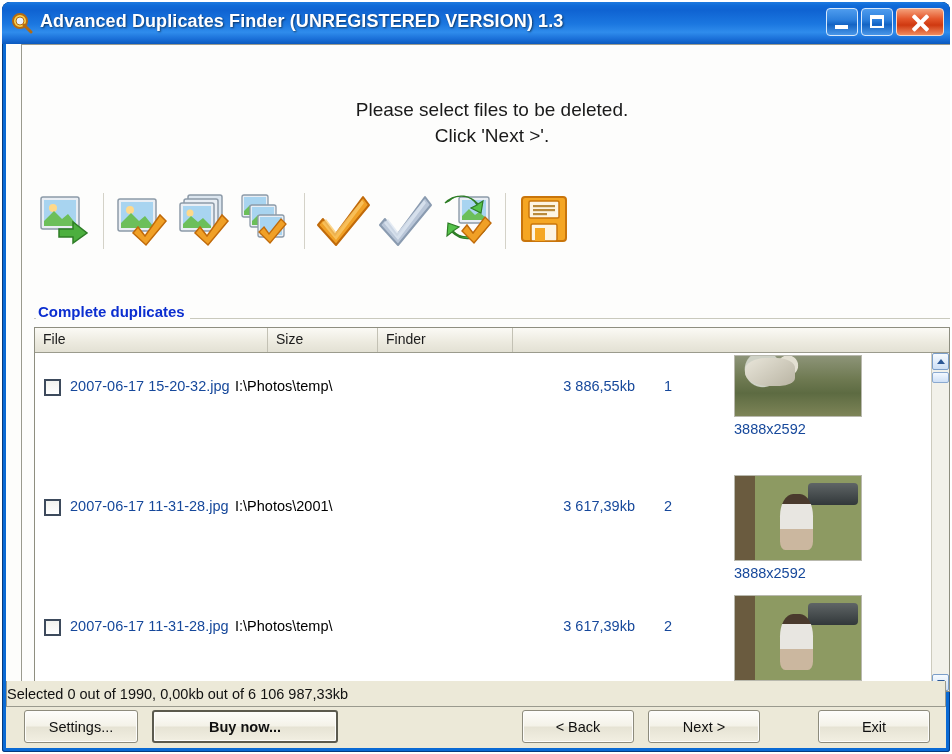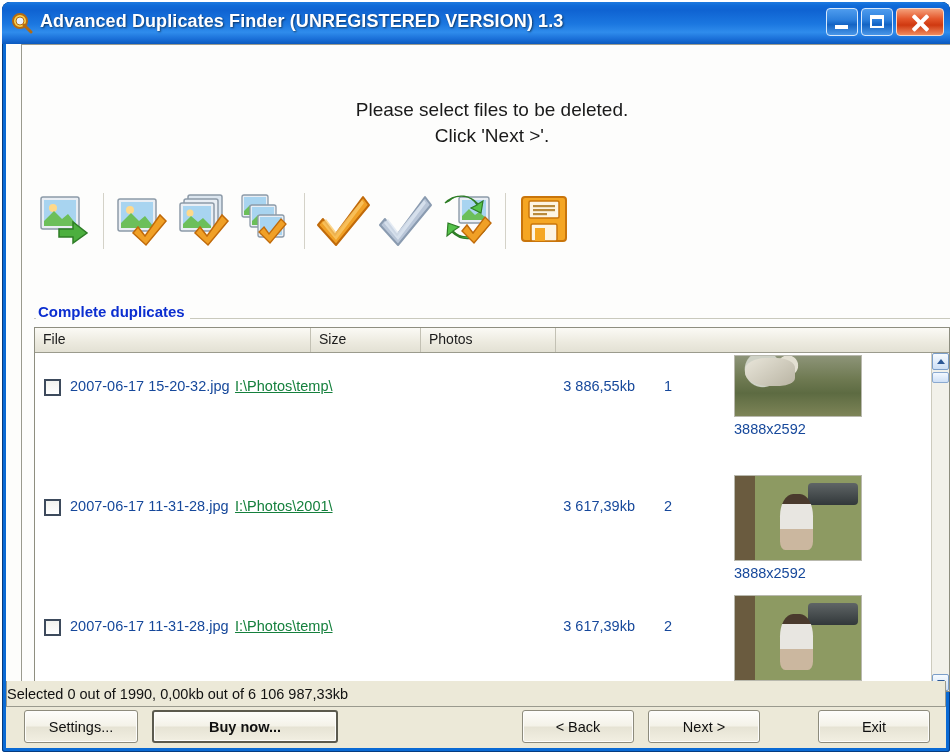--- a/index.html
+++ b/index.html
@@ -194,23 +194,22 @@
     cursor: default;
     flex: 0 0 auto;
   }
   .c-file {
     width: 165px; margin: 25px 0 0 9px;
     font-size: 14.5px; color: #16489b;
     white-space: nowrap;
   }
   .c-folder {
     width: 290px; margin-top: 25px;
-    font-size: 14.5px; color: #15803d;
-    white-space: nowrap;
-    text-decoration: underline;
+    font-size: 14.5px; color: #000000;
+    white-space: nowrap;
   }
   .c-size {
     width: 110px; margin-top: 25px;
     font-size: 14.5px; color: #16489b;
     text-align: right;
     white-space: nowrap;
   }
   .c-group {
     width: 70px; margin: 25px 0 0 29px;
     font-size: 14.5px; color: #16489b;
@@ -464,23 +463,23 @@
           </span>
         </div>
       </div>
 
       <div class="grouprule"></div>
       <div class="grouplabel">Complete duplicates</div>
 
       <div class="listwrap">
 
         <div class="listhdr">
-          <div class="hcell" style="width:276px">File</div>
+          <div class="hcell" style="width:233px">File</div>
           <div class="hcell" style="width:110px">Size</div>
-          <div class="hcell" style="width:135px">Photos</div>
+          <div class="hcell" style="width:135px">Finder</div>
           <div class="hcell" style="width:109px;border-right:none"></div>
         </div>
 
         <div class="rows">
 
           <div class="row">
             <div class="cb"></div>
             <div class="c-file">2007-06-17 15-20-32.jpg</div>
             <div class="c-folder">I:\Photos\temp\</div>
             <div class="c-size">3 886,55kb</div>

